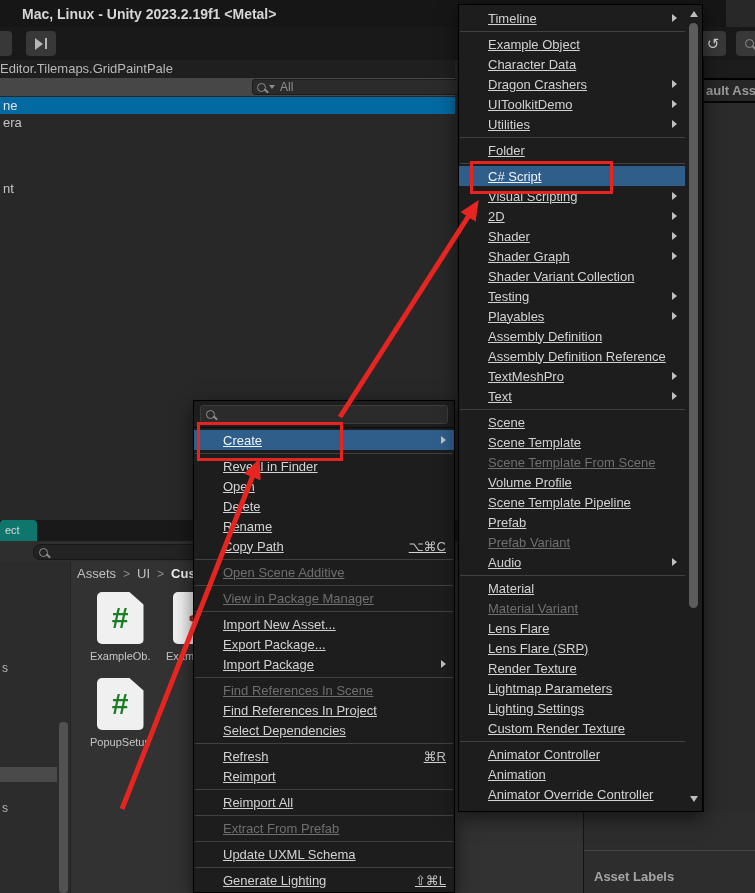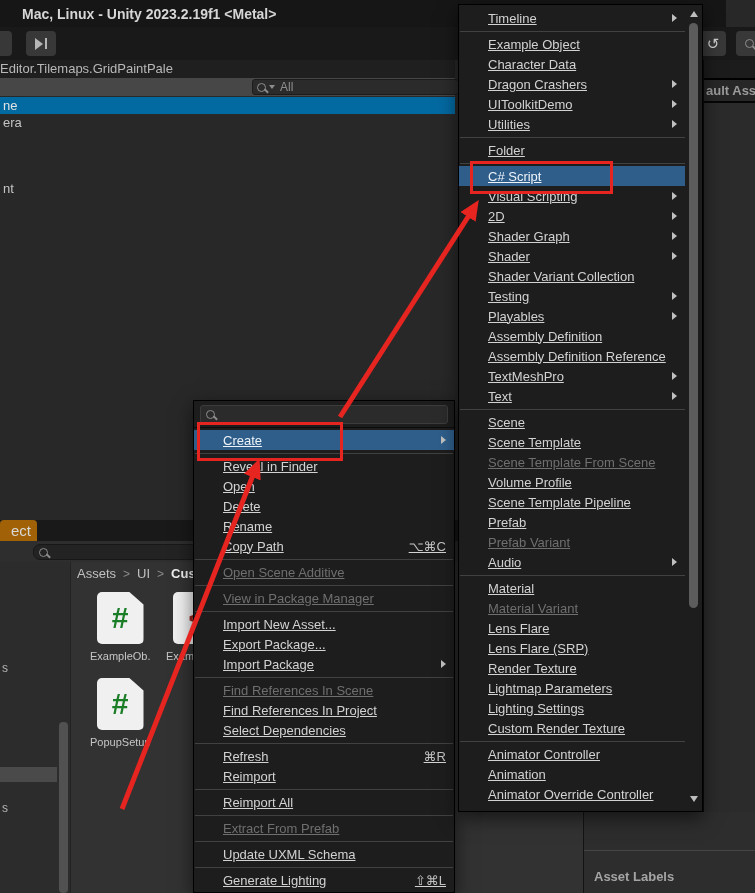--- a/index.html
+++ b/index.html
@@ -33,21 +33,21 @@
   .filter-strip{left:0;top:78px;width:455px;height:18px;background:#474747;z-index:1;}
   .filter-field{position:absolute;left:252px;top:1px;width:201px;height:14px;background:#2b2b2b;border:1px solid #1c1c1c;border-radius:3px;display:flex;align-items:center;padding-left:4px;gap:3px;}
   .filter-field input{background:transparent;border:none;outline:none;color:#c9c9c9;font-size:12px;width:150px;font-family:inherit;}
   .filter-field input::placeholder{color:#8f8f8f;}
   .hierarchy{left:0;top:96px;width:455px;height:424px;background:#282828;z-index:1;}
   .h-row{position:absolute;left:0;width:455px;height:17px;font-size:13px;line-height:17px;color:#c4c4c4;padding-left:3px;box-sizing:border-box;}
   .h-row.hl{background:#0369a1;color:#e2e2e2;}
 
   
   .proj-tabs{left:0;top:520px;width:583px;height:21px;background:#191919;z-index:1;}
-  .proj-tab{position:absolute;left:0;top:0;width:37px;height:21px;background:#a16207;border-radius:4px 4px 0 0;color:#d8d8d8;font-size:15px;line-height:21px;padding-left:11px;box-sizing:border-box;}
+  .proj-tab{position:absolute;left:0;top:0;width:37px;height:21px;background:#0f766e;border-radius:4px 4px 0 0;color:#d8d8d8;font-size:11px;line-height:21px;padding-left:5px;box-sizing:border-box;}
   .proj-toolbar{left:0;top:541px;width:583px;height:21px;background:#2e2e2e;z-index:1;}
   .proj-search{position:absolute;left:33px;top:3px;width:162px;height:14px;background:#232323;border:1px solid #181818;border-radius:7px;display:flex;align-items:center;padding-left:5px;gap:3px;}
   .proj-search input{background:transparent;border:none;outline:none;color:#c9c9c9;font-size:11px;width:130px;font-family:inherit;}
   .proj-body{left:0;top:562px;width:583px;height:331px;z-index:1;}
   .tree-col{position:absolute;left:0;top:0;width:70px;height:331px;background:#2c2c2c;border-right:1px solid #232323;}
   .tree-frag{position:absolute;left:2px;font-size:12px;color:#b5b5b5;}
   .tree-hl{position:absolute;left:0;top:205px;width:57px;height:15px;background:#4a4a4a;}
   .tree-scroll{position:absolute;left:59px;top:160px;width:9px;height:171px;background:#515151;border-radius:4px;}
   .proj-content{position:absolute;left:71px;top:0;width:512px;height:331px;background:#323232;}
   .breadcrumb{position:absolute;left:6px;top:4px;font-size:13px;color:#c0c0c0;white-space:nowrap;display:flex;align-items:center;}
@@ -322,25 +322,25 @@
       </div>
       <div class="menu-item">
         <span class="menu-label">Visual Scripting</span>
         <span class="tri-right"></span>
       </div>
       <div class="menu-item">
         <span class="menu-label">2D</span>
         <span class="tri-right"></span>
       </div>
       <div class="menu-item">
+        <span class="menu-label">Shader</span>
+        <span class="tri-right"></span>
+      </div>
+      <div class="menu-item">
         <span class="menu-label">Shader Graph</span>
-        <span class="tri-right"></span>
-      </div>
-      <div class="menu-item">
-        <span class="menu-label">Shader</span>
         <span class="tri-right"></span>
       </div>
       <div class="menu-item">
         <span class="menu-label">Shader Variant Collection</span>
       </div>
       <div class="menu-item">
         <span class="menu-label">Testing</span>
         <span class="tri-right"></span>
       </div>
       <div class="menu-item">

